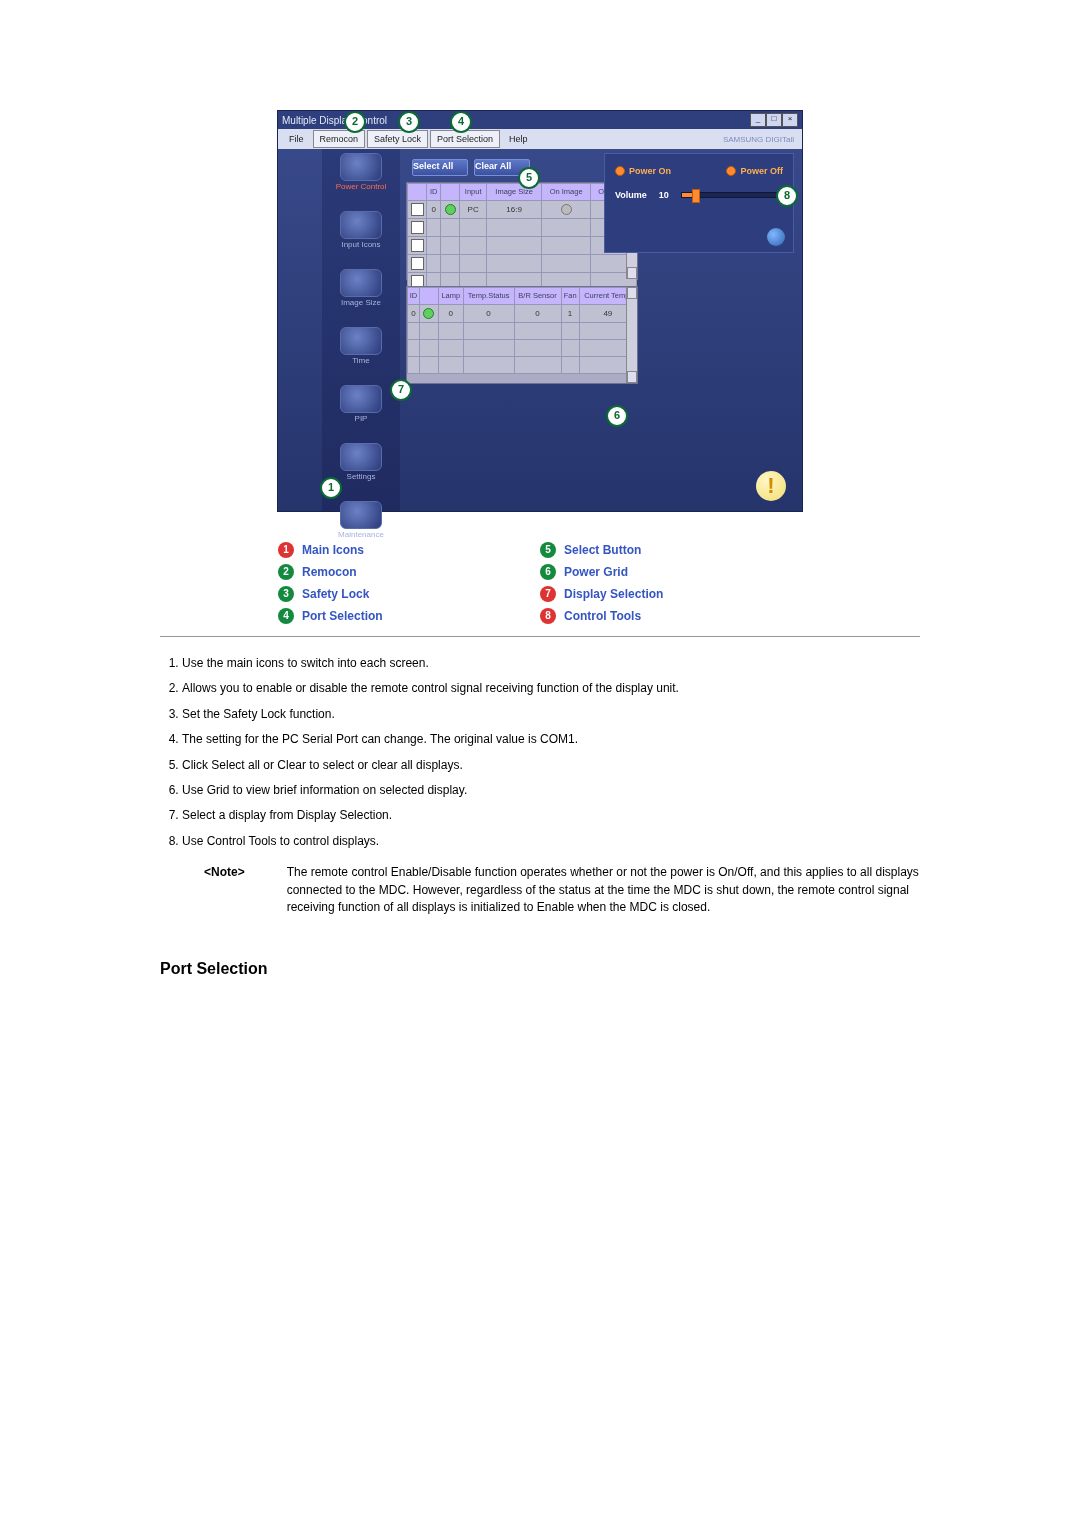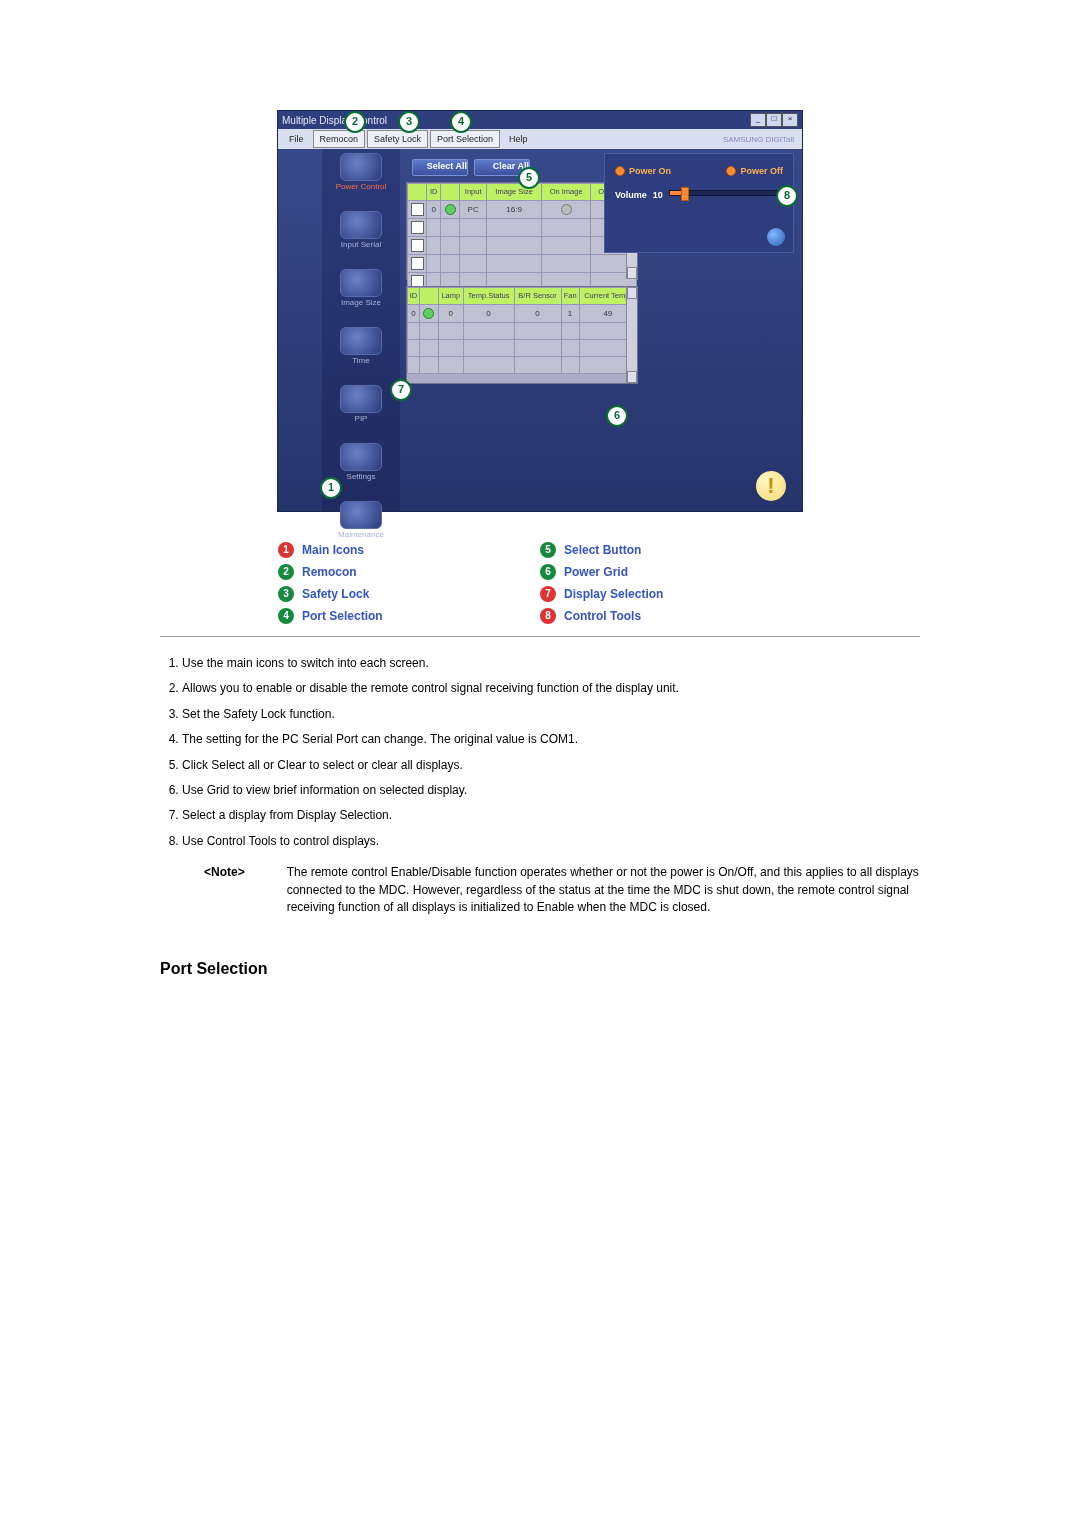--- a/index.html
+++ b/index.html
@@ -118,21 +118,21 @@
   }
   .top-btns {
     display: flex;
     gap: 6px;
     margin: 6px 0 4px 6px;
     align-items: center;
   }
   .pillbtn {
     width: 54px;
     height: 15px;
-    text-align: right;
+    text-align: left;
     line-height: 13px;
     font-size: 9px;
     font-weight: bold;
     color: #fff;
     border: 1px solid #7790d8;
     border-radius: 2px;
     background: linear-gradient(#5f78c8, #3b51a0);
   }
   
   .grid {
@@ -157,21 +157,21 @@
   .grid th, .grid td {
     border: 1px solid #9597b6;
     height: 14px;
     line-height: 14px;
     text-align: center;
     background: #bfc0d1;
     color: #333;
     overflow: hidden;
   }
   .grid th {
-    background: #bef264;
+    background: #c4b5fd;
     font-weight: normal;
     color: #404060;
     font-size: 7.5px;
   }
   .scrollbar-v {
     position: absolute;
     right: 0; top: 0; bottom: 0;
     width: 10px;
     background: #cfcfe0;
     border-left: 1px solid #888;
@@ -217,21 +217,21 @@
   .pw-btn {
     display: flex; align-items: center; gap: 4px;
     color: #ffb050; font-weight: bold;
     cursor: pointer;
   }
   .bullet {
     width: 8px; height: 8px; border-radius: 50%;
     background: #ff8b35; border: 1px solid #c25a00;
   }
   .vol-row {
-    display: flex; align-items: flex-start; gap: 6px;
+    display: flex; align-items: center; gap: 12px;
     color: #fff; font-weight: bold;
   }
   .slider {
     flex: 1; height: 4px; background: #1b2552;
     border: 1px solid #0f1638;
     position: relative;
   }
   .slider .fill {
     position: absolute; left: 0; top: 0; bottom: 0;
     width: 10%;
@@ -353,21 +353,21 @@
 
     <div class="app-body">
 
       <div class="sidebar">
         <div class="side-item first">
           <div class="side-icon"></div>
           <div class="lbl">Power Control</div>
         </div>
         <div class="side-item">
           <div class="side-icon"></div>
-          <div class="lbl">Input Serial</div>
+          <div class="lbl">Input Icons</div>
         </div>
         <div class="side-item">
           <div class="side-icon"></div>
           <div class="lbl">Image Size</div>
         </div>
         <div class="side-item">
           <div class="side-icon"></div>
           <div class="lbl">Time</div>
         </div>
         <div class="side-item">

